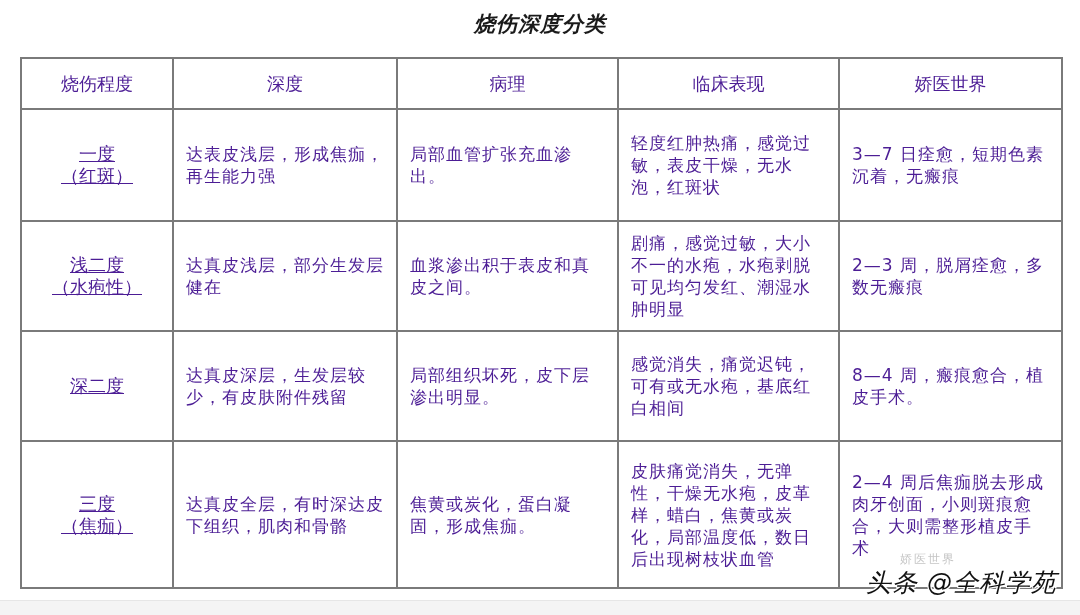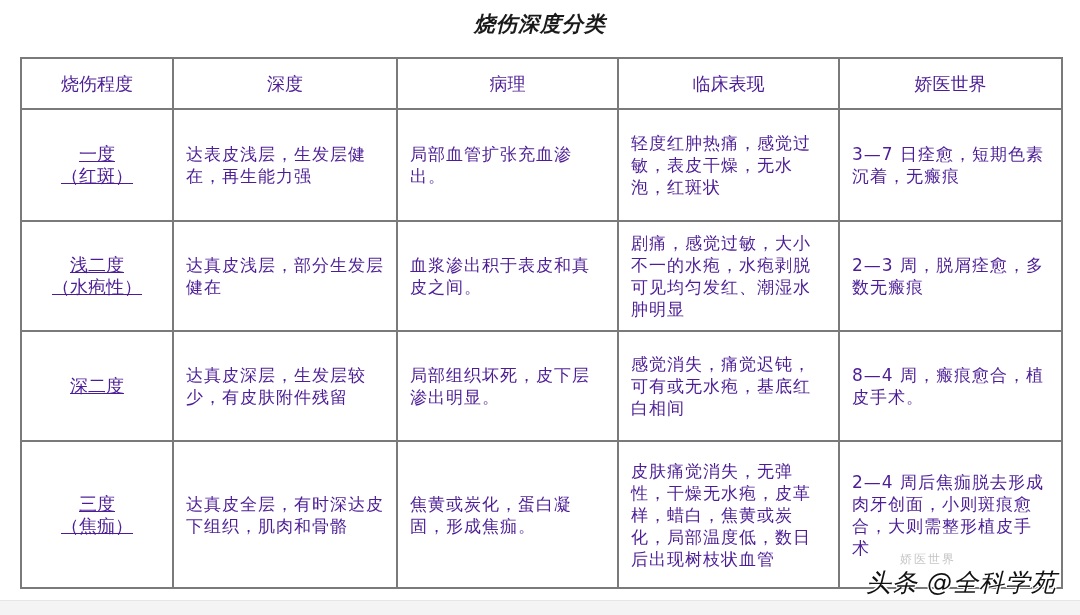--- a/index.html
+++ b/index.html
@@ -113,21 +113,21 @@
       <th>临床表现</th>
       <th>娇医世界</th>
     </tr>
   </thead>
   <tbody>
     <tr class="r1">
       <td class="grade">
         <span class="grade-sub">一度</span>
         <span class="grade-sub">（红斑）</span>
       </td>
-      <td class="txt">达表皮浅层，生发层健在，再生能力强</td>
+      <td class="txt">达表皮浅层，形成焦痂，再生能力强</td>
       <td class="txt">局部血管扩张充血渗出。</td>
       <td class="txt">轻度红肿热痛，感觉过敏，表皮干燥，无水泡，红斑状</td>
       <td class="txt">3—7 日痊愈，短期色素沉着，无瘢痕</td>
     </tr>
     <tr class="r2">
       <td class="grade">
         <span class="grade-sub">浅二度</span>
         <span class="grade-sub">（水疱性）</span>
       </td>
       <td class="txt">达真皮浅层，部分生发层健在</td>

